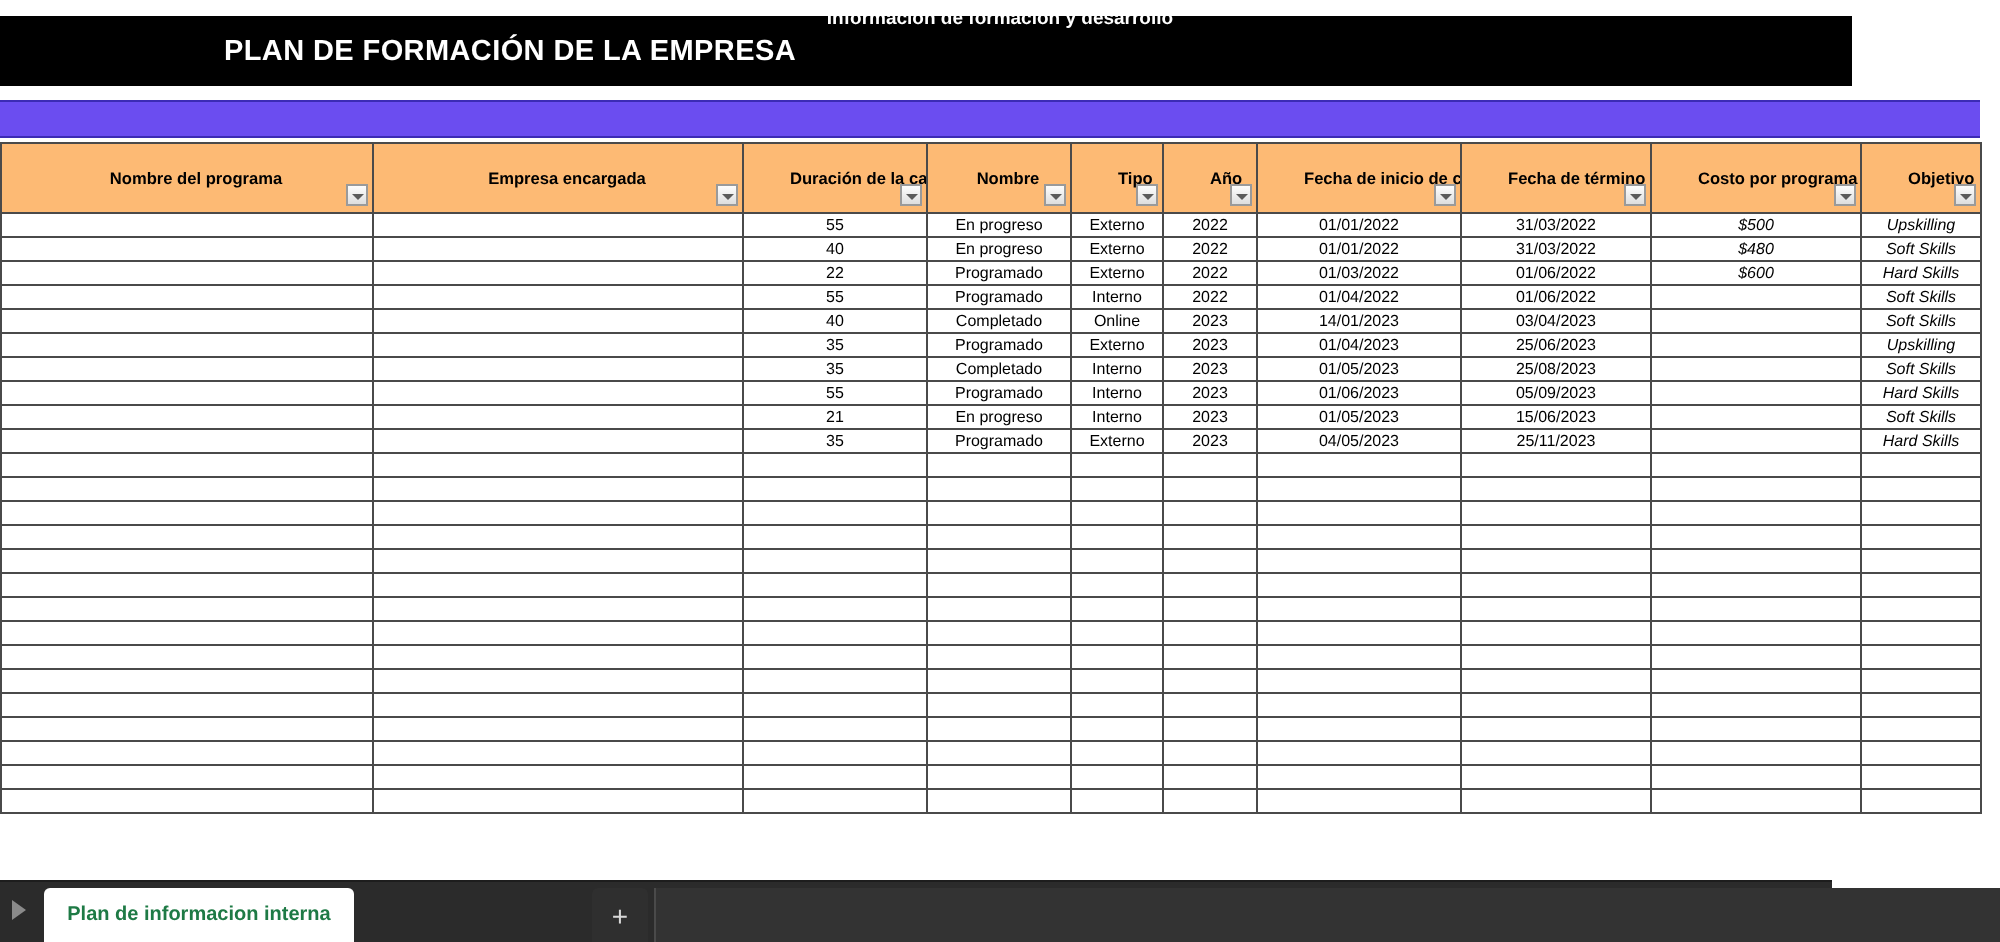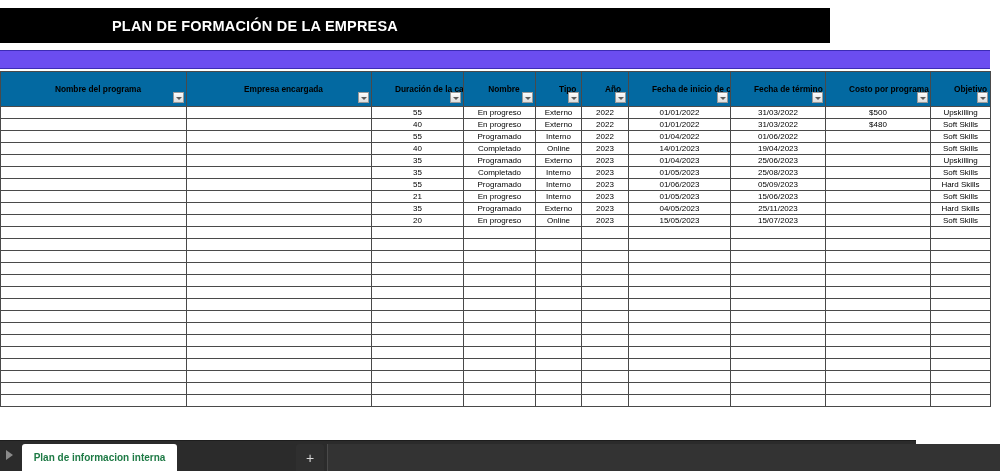--- a/index.html
+++ b/index.html
@@ -9,21 +9,21 @@
     font-family:"Liberation Sans", sans-serif;
     -webkit-font-smoothing:antialiased;
   }
   .sheet{
     position:absolute;left:0;top:0;width:1000px;height:440px;
     background:#ffffff;
   }
 
   
   .title-bar{
-    position:absolute;left:0;top:8px;width:830px;height:35px;
+    position:absolute;left:0;top:8px;width:926px;height:35px;
     background:#000000;
     display:flex;align-items:center;
   }
   .title-text{
     color:#ffffff;
     font-size:14.5px;
     font-weight:bold;
     letter-spacing:.2px;
     margin-left:112px;
   }
@@ -52,38 +52,38 @@
   table.grid th,table.grid td{
     border:1px solid #4a4a4a;
     padding:0;
     margin:0;
     font-size:8px;
     color:#000000;
     overflow:hidden;
     white-space:nowrap;
   }
   table.grid thead th{
-    background:#0369a1;
+    background:#fdba74;
     height:34px;
     font-weight:bold;
     font-size:8.3px;
     text-align:center;
     position:relative;
     vertical-align:middle;
     line-height:10px;
     padding-left:21px;
   }
   table.grid tbody td{
     height:11px;
     line-height:11px;
     text-align:center;
     background:#ffffff;
   }
   td.c-name,td.c-company{text-align:left;}
-  td.c-cost,td.c-goal{}
+  td.c-cost,td.c-goal{font-style:italic;}
 
   
   .filter-btn{
     position:absolute;right:2px;bottom:3px;
     width:11px;height:11px;
     background:linear-gradient(#fdfdfd,#dedede);
     border:1px solid #9a9a9a;
     box-sizing:border-box;
   }
   .filter-btn::after{
@@ -146,20 +146,21 @@
 </head>
 <body>
 
 <div class="sheet">
 
   <div class="title-bar">
     <span class="title-text">PLAN DE FORMACIÓN DE LA EMPRESA</span>
   </div>
 
   <div class="band"></div>
+  <div class="band-text">Información de formación y desarrollo</div>
 
   <table class="grid">
     <colgroup>
       <col style="width:186px">
         <col style="width:185px">
         <col style="width:92px">
       <col style="width:72px">
         <col style="width:46px">
         <col style="width:47px">
       <col style="width:102px">
@@ -232,38 +233,50 @@
           <td class="c-type">Externo</td>
           <td class="c-year">2022</td>
           <td class="c-start">01/01/2022</td>
           <td class="c-end">31/03/2022</td>
           <td class="c-cost">$480</td>
           <td class="c-goal">Soft Skills</td>
         </tr>
         <tr>
           <td class="c-program"></td>
           <td class="c-company"></td>
+          <td class="c-duration">22</td>
+          <td class="c-status">Programado</td>
+          <td class="c-type">Externo</td>
+          <td class="c-year">2022</td>
+          <td class="c-start">01/03/2022</td>
+          <td class="c-end">01/06/2022</td>
+          <td class="c-cost">$600</td>
+          <td class="c-goal">Hard Skills</td>
+        </tr>
+        <tr>
+          <td class="c-program"></td>
+          <td class="c-company"></td>
           <td class="c-duration">55</td>
           <td class="c-status">Programado</td>
           <td class="c-type">Interno</td>
           <td class="c-year">2022</td>
           <td class="c-start">01/04/2022</td>
           <td class="c-end">01/06/2022</td>
           <td class="c-cost"></td>
           <td class="c-goal">Soft Skills</td>
         </tr>
         <tr>
           <td class="c-program"></td>
           <td class="c-company"></td>
           <td class="c-duration">40</td>
           <td class="c-status">Completado</td>
           <td class="c-type">Online</td>
           <td class="c-year">2023</td>
           <td class="c-start">14/01/2023</td>
-          <td class="c-end">19/04/2023</td>
+          <td class="c-end">03/04/2023</td>
           <td class="c-cost"></td>
           <td class="c-goal">Soft Skills</td>
         </tr>
         <tr>
           <td class="c-program"></td>
           <td class="c-company"></td>
           <td class="c-duration">35</td>
           <td class="c-status">Programado</td>
           <td class="c-type">Externo</td>
           <td class="c-year">2023</td>
@@ -316,32 +329,20 @@
           <td class="c-type">Externo</td>
           <td class="c-year">2023</td>
           <td class="c-start">04/05/2023</td>
           <td class="c-end">25/11/2023</td>
           <td class="c-cost"></td>
           <td class="c-goal">Hard Skills</td>
         </tr>
         <tr>
           <td class="c-program"></td>
           <td class="c-company"></td>
-          <td class="c-duration">20</td>
-          <td class="c-status">En progreso</td>
-          <td class="c-type">Online</td>
-          <td class="c-year">2023</td>
-          <td class="c-start">15/05/2023</td>
-          <td class="c-end">15/07/2023</td>
-          <td class="c-cost"></td>
-          <td class="c-goal">Soft Skills</td>
-        </tr>
-        <tr>
-          <td class="c-program"></td>
-          <td class="c-company"></td>
           <td class="c-duration"></td>
           <td class="c-status"></td>
           <td class="c-type"></td>
           <td class="c-year"></td>
           <td class="c-start"></td>
           <td class="c-end"></td>
           <td class="c-cost"></td>
           <td class="c-goal"></td>
         </tr>
         <tr>

